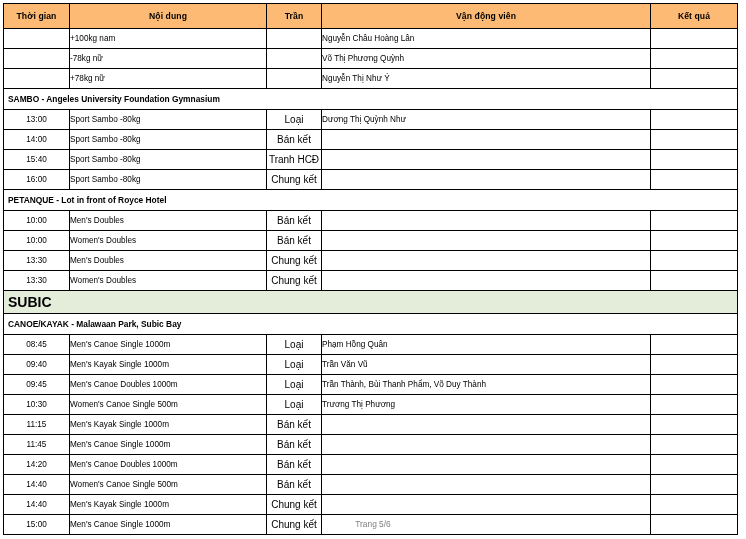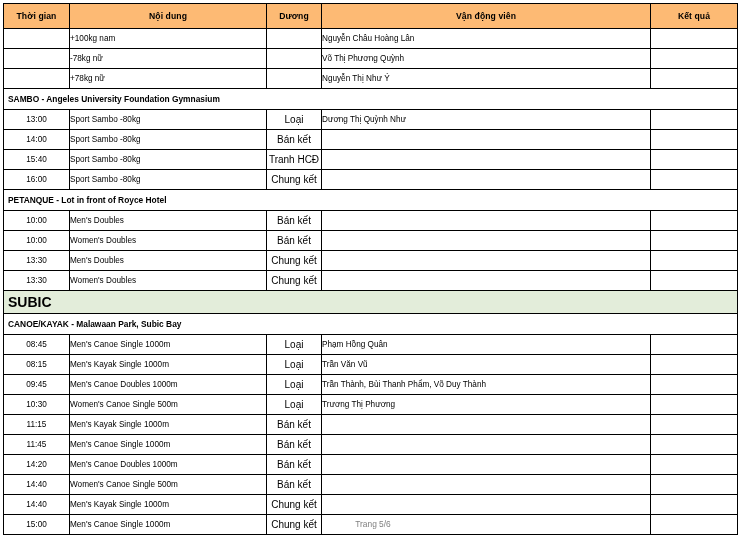--- a/index.html
+++ b/index.html
@@ -114,21 +114,21 @@
       <col class="c-time">
       <col class="c-content">
       <col class="c-round">
       <col class="c-athlete">
       <col class="c-result">
     </colgroup>
     <thead>
       <tr>
         <th>Thời gian</th>
         <th>Nội dung</th>
-        <th>Dương</th>
+        <th>Trần</th>
         <th>Vận động viên</th>
         <th>Kết quả</th>
       </tr>
     </thead>
     <tbody id="table-body">
         <tr class="data-row">
           <td class="time"></td>
           <td class="content">+100kg nam</td>
           <td class="round"></td>
           <td class="athlete">Nguyễn Châu Hoàng Lân</td>
@@ -217,21 +217,21 @@
           <td colspan="5">CANOE/KAYAK - Malawaan Park, Subic Bay</td>
         </tr>
         <tr class="data-row">
           <td class="time">08:45</td>
           <td class="content">Men's Canoe Single 1000m</td>
           <td class="round">Loại</td>
           <td class="athlete">Phạm Hồng Quân</td>
           <td class="result"></td>
         </tr>
         <tr class="data-row">
-          <td class="time">08:15</td>
+          <td class="time">09:40</td>
           <td class="content">Men's Kayak Single 1000m</td>
           <td class="round">Loại</td>
           <td class="athlete">Trần Văn Vũ</td>
           <td class="result"></td>
         </tr>
         <tr class="data-row">
           <td class="time">09:45</td>
           <td class="content">Men's Canoe Doubles 1000m</td>
           <td class="round">Loại</td>
           <td class="athlete">Trần Thành, Bùi Thanh Phẩm, Võ Duy Thành</td>

